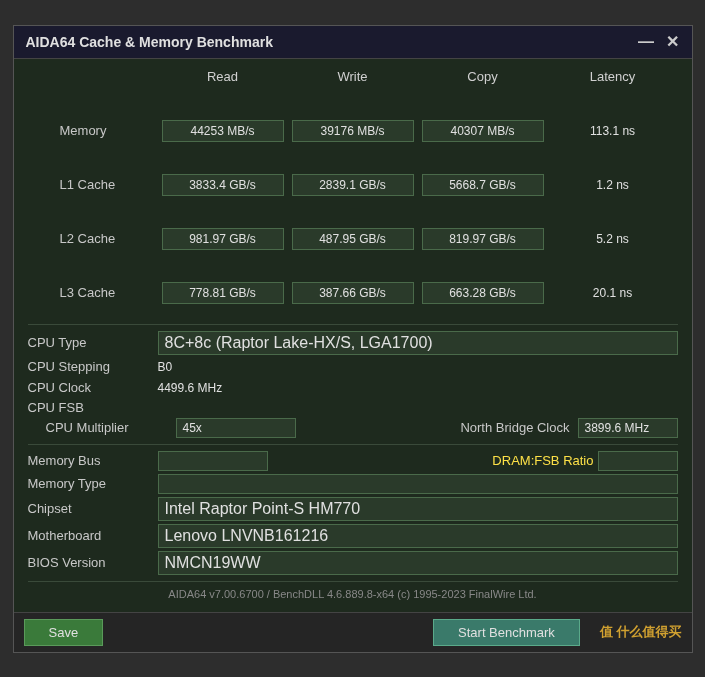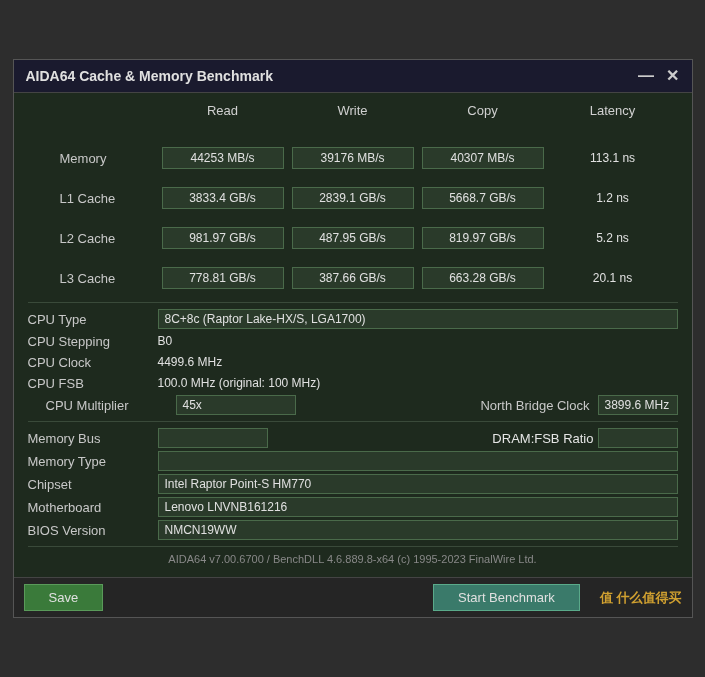--- a/index.html
+++ b/index.html
@@ -66,21 +66,21 @@
       grid-template-columns: 130px 1fr 1fr 1fr 1fr;
       align-items: center;
       margin-bottom: 8px;
     }
     .bench-label {
       color: #c8c8c8;
       font-size: 13px;
       padding-left: 32px;
     }
     .bench-value {
-      margin: 5px 4px;
+      margin: 12px 4px;
       background: #2a3a2a;
       border: 1px solid #4a6a4a;
       color: #e0e0e0;
       font-size: 12px;
       text-align: center;
       padding: 3px 16px;
     }
     .latency-value {
       margin: 0 4px;
       color: #e0e0e0;
@@ -104,21 +104,21 @@
       margin-bottom: 3px;
     }
     .info-label {
       color: #c8c8c8;
       font-size: 13px;
     }
     .info-value-box {
       background: #2a3a2a;
       border: 1px solid #4a6a4a;
       color: #e0e0e0;
-      font-size: 12px;
+      font-size: 16px;
       padding: 2px 6px;
       min-height: 20px;
     }
     .info-value-nobox {
       color: #e0e0e0;
       font-size: 12px;
       padding: 2px 0;
     }
     .multiplier-row {
       display: flex;
@@ -146,21 +146,21 @@
       font-size: 13px;
       margin-left: auto;
       padding-right: 8px;
     }
     .nb-clock-box {
       background: #2a3a2a;
       border: 1px solid #4a6a4a;
       color: #e0e0e0;
       font-size: 12px;
       padding: 2px 6px;
-      width: 80px;
+      width: 100px;
     }
     .mem-bus-row {
       display: flex;
       align-items: center;
       margin-bottom: 3px;
     }
     .mem-bus-label {
       width: 130px;
       color: #c8c8c8;
       font-size: 13px;
@@ -169,21 +169,21 @@
     .mem-bus-box {
       background: #2a3a2a;
       border: 1px solid #4a6a4a;
       color: #e0e0e0;
       font-size: 12px;
       padding: 2px 6px;
       width: 110px;
       min-height: 20px;
     }
     .dram-fsb-label {
-      color: #e5e5e5;
+      color: #fde047;
       font-size: 13px;
       margin-left: auto;
       padding-right: 4px;
       white-space: nowrap;
     }
     .dram-fsb-box {
       background: #2a3a2a;
       border: 1px solid #4a6a4a;
       color: #e0e0e0;
       font-size: 12px;
@@ -300,21 +300,20 @@
         <div class="info-value-nobox">B0</div>
       </div>
 
       <div class="info-row">
         <div class="info-label">CPU Clock</div>
         <div class="info-value-nobox">4499.6 MHz</div>
       </div>
 
       <div class="info-row">
         <div class="info-label">CPU FSB</div>
-        <div class="info-value-nobox">100.0 MHz  (original: 100 MHz)</div>
       </div>
 
       <div class="multiplier-row">
         <div class="multiplier-label">CPU Multiplier</div>
         <div class="multiplier-box">45x</div>
         <div class="nb-clock-label">North Bridge Clock</div>
         <div class="nb-clock-box">3899.6 MHz</div>
       </div>
 
       <hr class="divider">

